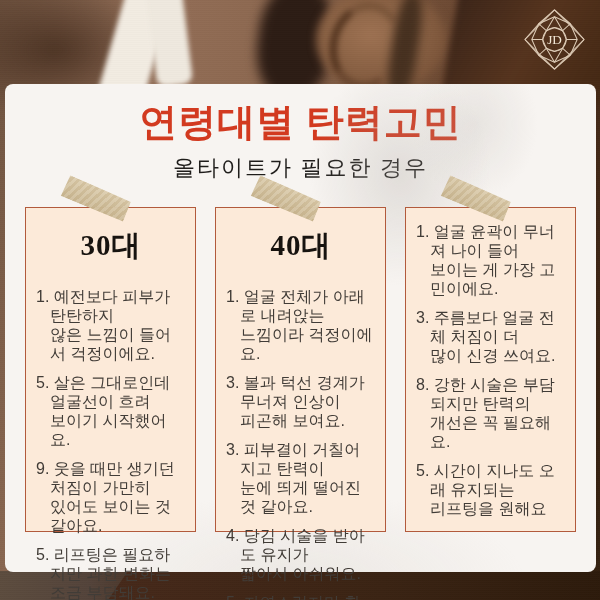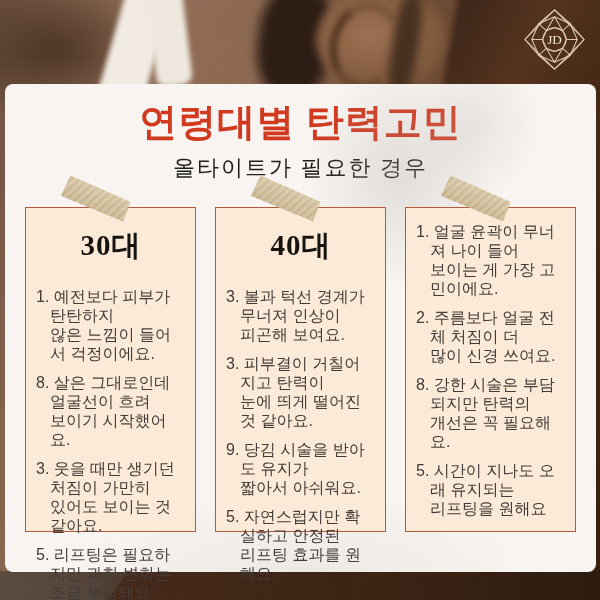--- a/index.html
+++ b/index.html
@@ -114,46 +114,48 @@
     <h1 class="title">연령대별 탄력고민</h1>
     <h2 class="subtitle">올타이트가 필요한 경우</h2>
 
     <div class="columns">
 
       <section class="age-box">
         <div class="tape"></div>
         <h3 class="age-title">30대</h3>
         <p class="item">1. 예전보다 피부가 탄탄하지
 않은 느낌이 들어서 걱정이에요.</p>
-        <p class="item">8. 살은 그대로인데 얼굴선이 흐려
+        <p class="item">5. 살은 그대로인데 얼굴선이 흐려
 보이기 시작했어요.</p>
-        <p class="item">3. 웃을 때만 생기던 처짐이 가만히
+        <p class="item">9. 웃을 때만 생기던 처짐이 가만히
 있어도 보이는 것 같아요.</p>
         <p class="item">5. 리프팅은 필요하지만 과한 변화는
 조금 부담돼요.</p>
       </section>
 
       <section class="age-box">
         <div class="tape"></div>
         <h3 class="age-title">40대</h3>
+        <p class="item">1. 얼굴 전체가 아래로 내려앉는
+느낌이라 걱정이에요.</p>
         <p class="item">3. 볼과 턱선 경계가 무너져 인상이
 피곤해 보여요.</p>
         <p class="item">3. 피부결이 거칠어지고 탄력이
 눈에 띄게 떨어진 것 같아요.</p>
-        <p class="item">9. 당김 시술을 받아도 유지가
+        <p class="item">4. 당김 시술을 받아도 유지가
 짧아서 아쉬워요.</p>
         <p class="item">5. 자연스럽지만 확실하고 안정된
 리프팅 효과를 원해요</p>
       </section>
 
       <section class="age-box">
         <div class="tape"></div>
         <p class="item">1. 얼굴 윤곽이 무너져 나이 들어
 보이는 게 가장 고민이에요.</p>
-        <p class="item">2. 주름보다 얼굴 전체 처짐이 더
+        <p class="item">3. 주름보다 얼굴 전체 처짐이 더
 많이 신경 쓰여요.</p>
         <p class="item">8. 강한 시술은 부담되지만 탄력의
 개선은 꼭 필요해요.</p>
         <p class="item">5. 시간이 지나도 오래 유지되는
 리프팅을 원해요</p>
       </section>
 
     </div>
   </div>
 </div>

